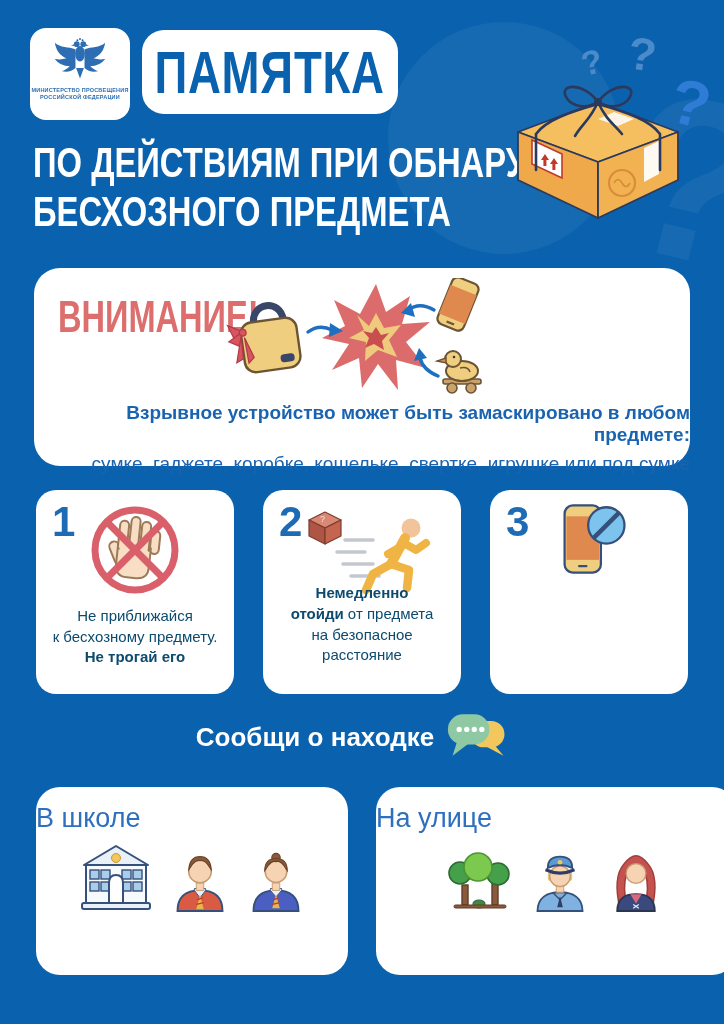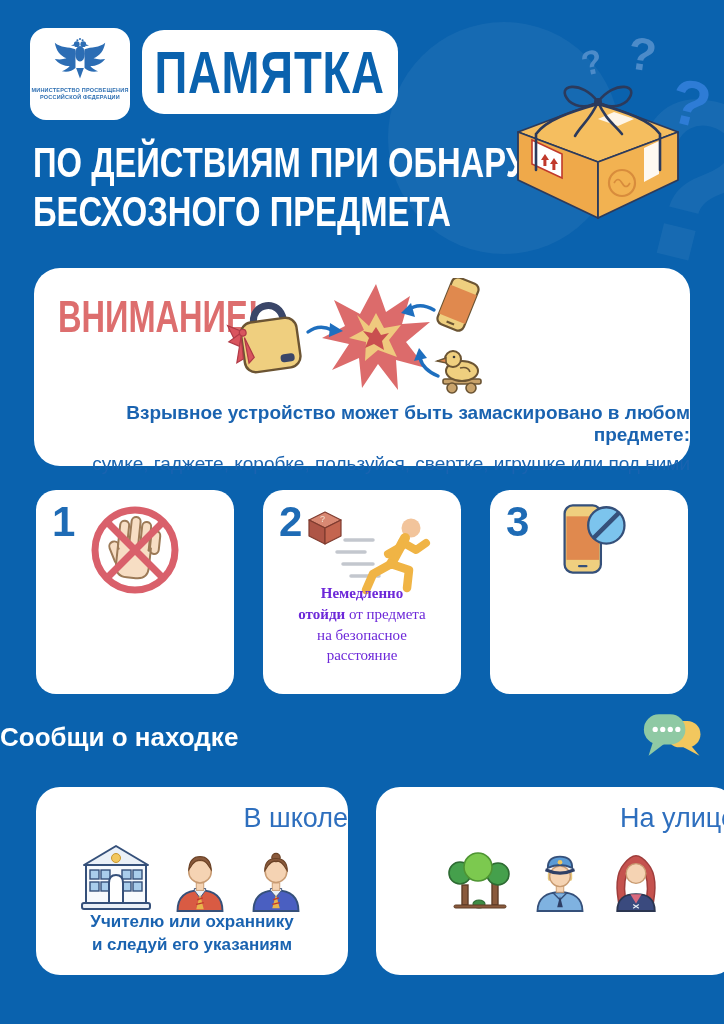--- a/index.html
+++ b/index.html
@@ -28,35 +28,35 @@
   .card{position:absolute;background:#fff;}
   .attention{left:34px;top:268px;width:656px;height:198px;border-radius:26px;}
   .attn-head{position:absolute;left:24px;top:24px;font-size:44px;font-weight:bold;color:#DD6E6E;}
   .attn-head span{transform:scaleX(.74);}
   .attn-illus{position:absolute;left:192px;top:10px;}
   .attn-lead{position:absolute;left:0;right:0;top:134px;text-align:right;color:#1A63B0;}
   .attn-lead .b{font-size:19px;font-weight:bold;}
   .attn-lead .r{font-size:19px;margin-top:7px;}
   .step{top:490px;width:198px;height:204px;border-radius:20px;}
   .step .num{position:absolute;left:16px;top:8px;font-size:42px;font-weight:bold;color:#1E6BB5;}
-  .step-text{position:absolute;left:8px;right:8px;text-align:center;color:#6d28d9;
-             white-space:pre-line;font-size:15px;line-height:1.38;font-family:Liberation Serif, serif;}
+  .step-text{position:absolute;left:8px;right:8px;text-align:center;color:#0c4a6e;
+             white-space:pre-line;font-size:15px;line-height:1.38;}
   .step-text b{font-weight:bold;}
   .s1 .step-text{bottom:26px;}
   .s2 .step-text{bottom:28px;}
   .s3 .step-text{top:88px;font-size:13.8px;line-height:1.3;}
   .s1 .icon{position:absolute;left:51px;top:12px;}
   .s2 .icon{position:absolute;left:24px;top:16px;}
   .s3 .icon{position:absolute;left:56px;top:10px;}
   .report{position:absolute;left:0;right:16px;top:712px;display:flex;align-items:center;
-          justify-content:space-between;gap:12px;}
+          justify-content:center;gap:12px;}
   .report .h{font-size:26px;font-weight:bold;color:#fff;}
   .loc{top:787px;width:312px;height:188px;border-radius:24px;}
   .loc-a{left:36px;} .loc-b{left:376px;padding-left:48px;}
-  .loc-title{position:absolute;left:0;right:0;top:16px;text-align:right;font-size:27px;color:#2E6FBE;}
+  .loc-title{position:absolute;left:0;right:0;top:16px;text-align:left;font-size:27px;color:#2E6FBE;}
   .loc-icons{position:absolute;left:0;right:0;top:52px;height:74px;display:flex;
              align-items:flex-end;justify-content:center;gap:16px;}
   .loc-text{position:absolute;left:0;right:0;bottom:18px;text-align:center;font-size:17px;
             font-weight:bold;color:#1A63B0;white-space:pre-line;line-height:1.35;}
 </style>
 </head>
 <body>
 
 <div class="poster">
 
@@ -171,21 +171,21 @@
       </g>
       <g fill="#1E6FBF">
         <polygon points="104,45 117,53 103,59"></polygon>
         <polygon points="185,25 175,35 189,39"></polygon>
         <polygon points="188,83 193,70 201,80"></polygon>
       </g>
     </svg>
 
     <div class="attn-lead">
       <div class="b">Взрывное устройство может быть замаскировано в любом предмете:</div>
-      <div class="r">сумке, гаджете, коробке, пользуйся, свертке, игрушке или под ними</div>
+      <div class="r">сумке, гаджете, коробке, кошельке, свертке, игрушке или под сумке</div>
     </div>
   </div>
 
   <div class="card step s1" style="left:36px;">
     <div class="num">1</div>
     <svg class="icon" width="96" height="96" viewBox="0 0 96 96">
       <g transform="translate(48,54) rotate(6)" fill="#F7DEC4" stroke="#9C7A57" stroke-width="2">
         <rect x="-28" y="-12" width="10" height="24" rx="5" transform="rotate(-28 -23 -10)"></rect>
         <rect x="-18" y="-34" width="9" height="30" rx="4.5"></rect>
         <rect x="-7" y="-39" width="9" height="35" rx="4.5"></rect>
@@ -193,20 +193,23 @@
         <rect x="14" y="-27" width="9" height="23" rx="4.5"></rect>
         <rect x="-18" y="-10" width="33" height="32" rx="11" stroke="none"></rect>
         <path d="M-18,-10 v20 q0,12 12,12 h9 q12,0 12,-12 v-20" fill="none"></path>
       </g>
       <g stroke="#D9606B" stroke-width="7" stroke-linecap="round" fill="none">
         <circle cx="48" cy="48" r="40"></circle>
         <line x1="22" y1="22" x2="74" y2="74"></line>
         <line x1="74" y1="22" x2="22" y2="74"></line>
       </g>
     </svg>
+    <div class="step-text"><span>Не приближайся
+к бесхозному предмету.
+</span><b>Не трогай его</b><span></span></div>
   </div>
 
   <div class="card step s2" style="left:263px;">
     <div class="num">2</div>
     <svg class="icon" width="150" height="96" viewBox="0 0 150 96">
       <g transform="translate(22,6)" stroke="#7E3B2F" stroke-width="1.2" stroke-linejoin="round">
         <polygon points="16,0 32,8 16,16 0,8" fill="#D98873"></polygon>
         <polygon points="0,8 0,24 16,32 16,16" fill="#AE5546"></polygon>
         <polygon points="32,8 32,24 16,32 16,16" fill="#C4654F"></polygon>
       </g>
@@ -300,22 +303,20 @@
         <g stroke="#C0392B" stroke-width="1.5">
             <line x1="29" y1="52" x2="35" y2="50"></line>
             <line x1="28" y1="57" x2="36" y2="55"></line>
           </g>
         <rect x="28" y="34" width="8" height="8" fill="#F5D3B3" stroke="#C89B72"></rect>
         <circle cx="32" cy="22" r="11.5" fill="#F5D3B3" stroke="#C89B72" stroke-width="1.6"></circle>
         <circle cx="32" cy="7" r="4.5" fill="#8A5A3C" stroke="#6B4226" stroke-width="1.2"></circle>
         <path d="M20,21 Q20,8 32,8 Q44,8 44,21 L40,15 Q36,10 32,11 Q28,10 24,15 Z" fill="#8A5A3C" stroke="#6B4226" stroke-width="1.2"></path>
       </svg>
     </div>
-    <div class="loc-text">Учителю или охраннику
-и следуй его указаниям</div>
   </div>
 
   <div class="card loc loc-b">
     <div class="loc-title">На улице</div>
     <div class="loc-icons">
       <svg width="68" height="64" viewBox="0 0 68 64">
         <rect x="16" y="36" width="6" height="20" fill="#8A5A3C" stroke="#5F3D27" stroke-width="1.4"></rect>
         <rect x="46" y="34" width="6" height="22" fill="#8A5A3C" stroke="#5F3D27" stroke-width="1.4"></rect>
         <circle cx="14" cy="24" r="11" fill="#45A04C" stroke="#2E6B33" stroke-width="1.6"></circle>
         <circle cx="52" cy="25" r="11" fill="#45A04C" stroke="#2E6B33" stroke-width="1.6"></circle>

